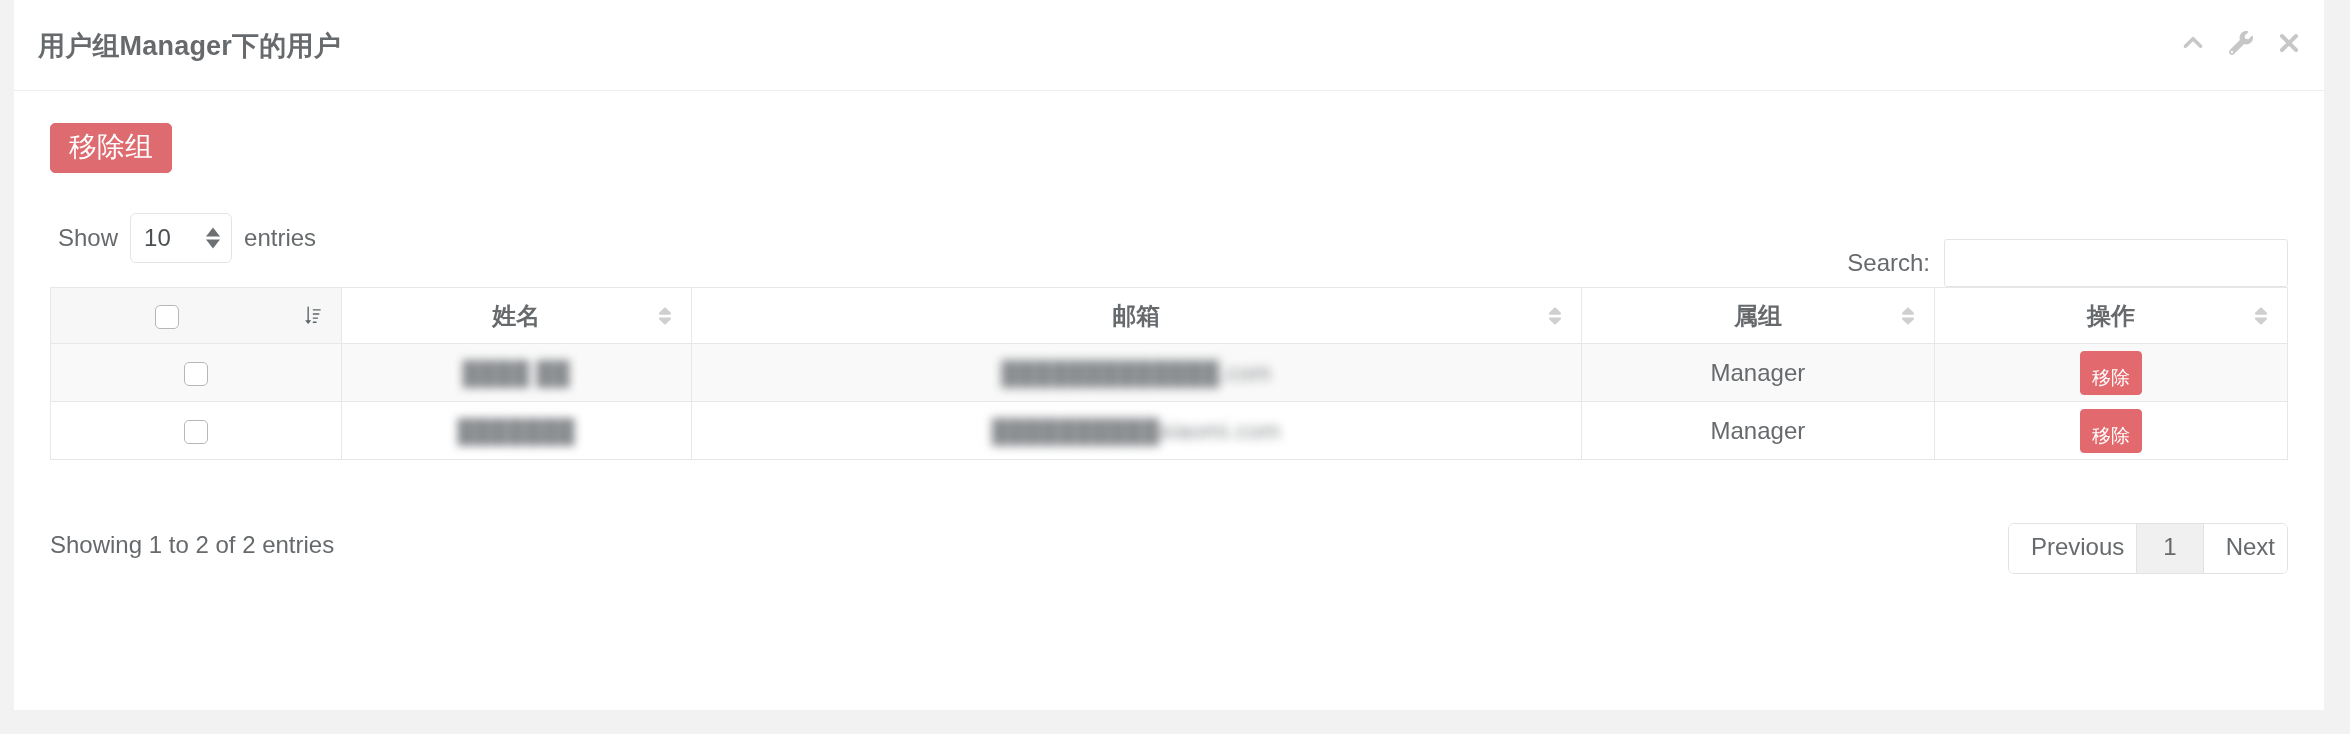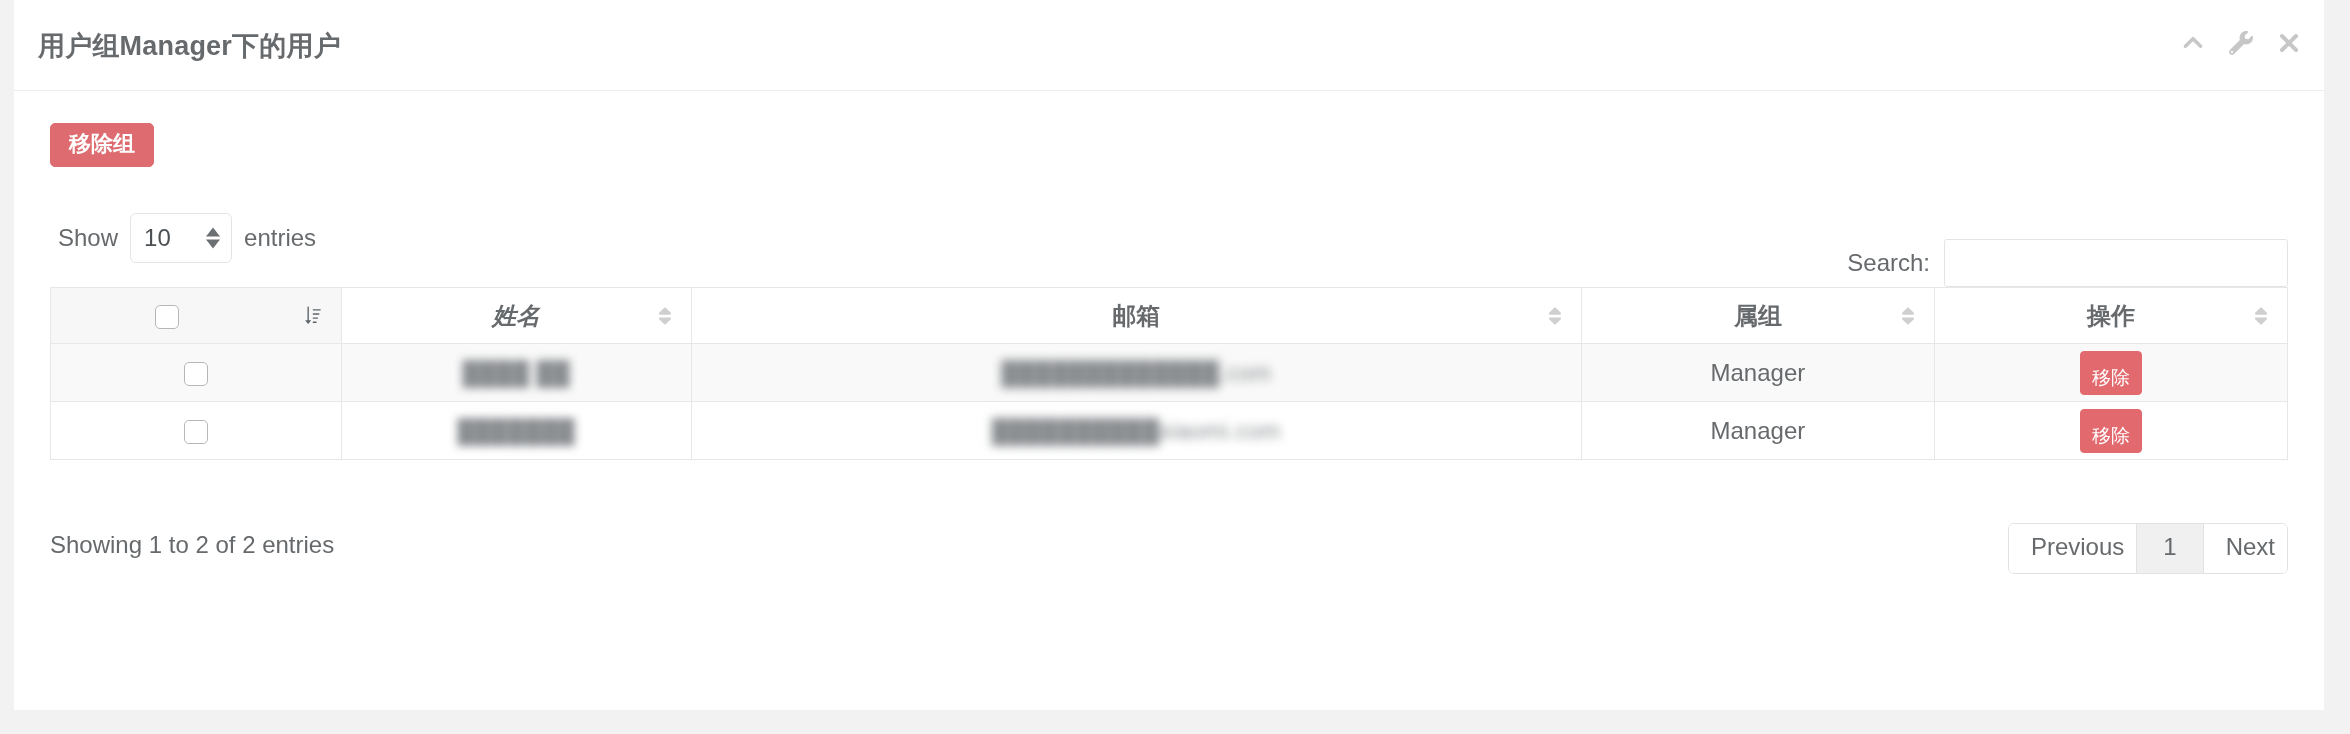--- a/index.html
+++ b/index.html
@@ -65,22 +65,22 @@
     padding: 0 36px;
   }
 
   .btn-remove-group {
     position: absolute;
     left: 36px;
     top: 32px;
     background: #dd6b6f;
     border: 1px solid #dd6b6f;
     color: #ffffff;
-    font-size: 22px;
-    font-weight: bold;
+    font-size: 28px;
+    font-weight: normal;
     font-family: "Liberation Sans", sans-serif;
     padding: 9px 18px 11px 18px;
     border-radius: 5px;
     line-height: 1;
     cursor: pointer;
   }
 
   
   .controls {
     position: absolute;
@@ -210,21 +210,21 @@
     color: #676a6c;
     text-align: center;
     vertical-align: middle;
     padding: 0 14px;
   }
   tr.row-odd td { background: #f9f9f9; }
   tr.row-even td { background: #ffffff; }
 
   
   .w-check { width: 196px; }
-  .w-name  { width: 236px; font-style: italic; }
+  .w-name  { width: 236px; }
   .w-mail  { width: 600px; }
   .w-group { width: 238px; }
   .w-ops   { width: 238px; }
 
   
   .cb {
     width: 24px;
     height: 24px;
     border: 1px solid #b5b8bb;
     border-radius: 5px;

